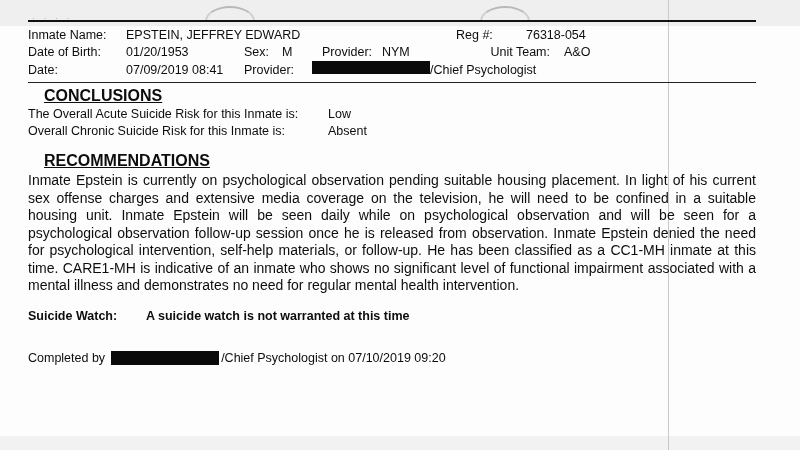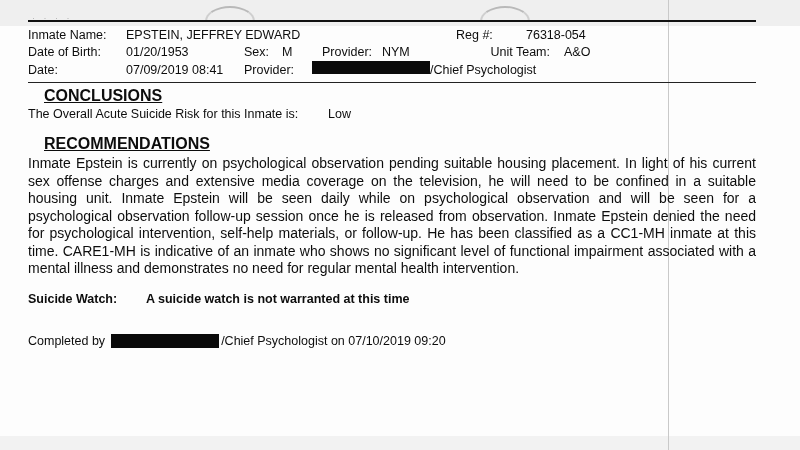--- a/index.html
+++ b/index.html
@@ -202,20 +202,24 @@
     </div>
 
     <div class="rule thin"></div>
 
     <div class="section-title">CONCLUSIONS</div>
 
     <div class="concl-row">
       <span class="concl-label">The Overall Acute Suicide Risk for this Inmate is:</span>
       <span class="concl-value">Low</span>
     </div>
+    <div class="concl-row">
+      <span class="concl-label">Overall Chronic Suicide Risk for this Inmate is:</span>
+      <span class="concl-value">Absent</span>
+    </div>
 
     <div class="section-title" style="margin-top:12px;">RECOMMENDATIONS</div>
 
     <div class="rec-body">Inmate Epstein is currently on psychological observation pending suitable housing placement.  In light of his current sex offense charges and extensive media coverage on the television, he will need to be confined in a suitable housing unit.  Inmate Epstein will be seen daily while on psychological observation and will be seen for a psychological observation follow-up session once he is released from observation.  Inmate Epstein denied the need for psychological intervention, self-help materials, or follow-up. He has been classified as a CC1-MH inmate at this time.  CARE1-MH is indicative of an inmate who shows no significant level of functional impairment associated with a mental illness and demonstrates no need for regular mental health intervention.</div>
 
     <div class="watch-row">
       <span class="watch-label">Suicide Watch:</span>
       <span class="watch-value">A suicide watch is not warranted at this time</span>
     </div>
 

